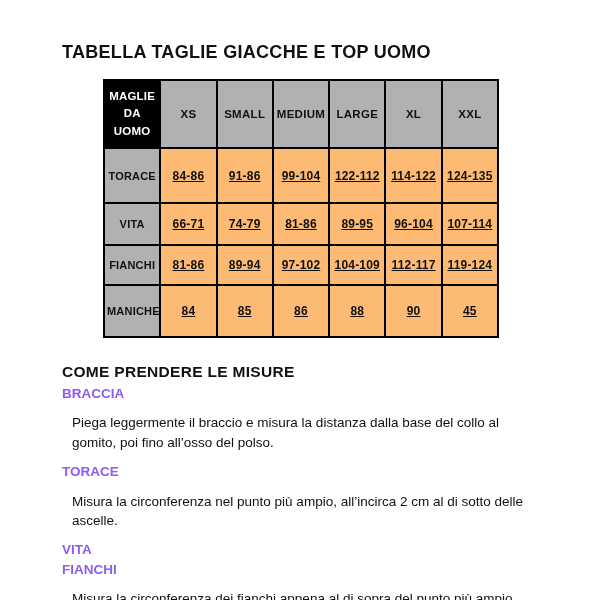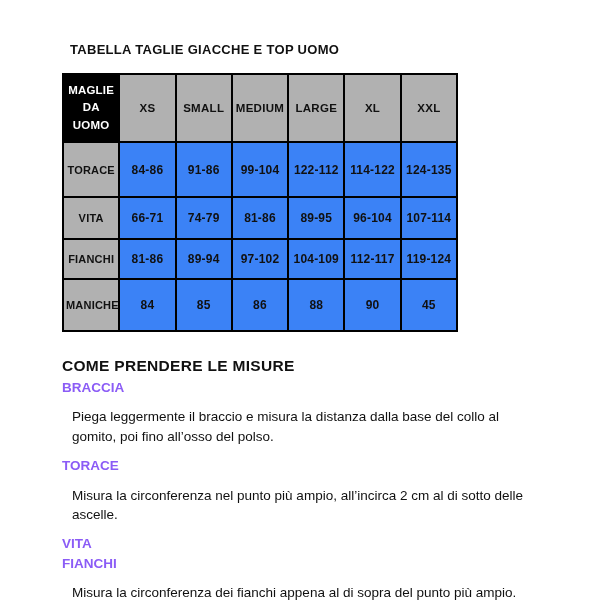--- a/index.html
+++ b/index.html
@@ -11,25 +11,25 @@
   }
   *{box-sizing:border-box;}
   html,body{margin:0;padding:0;}
   body{
     width:600px;height:600px;background:#ffffff;
     font-family:"Liberation Sans", sans-serif;color:var(--text);
     overflow:hidden;
   }
   .page{padding:42px 58px 0 62px;width:600px;}
   .page-title{
-    font-size:13px;font-weight:bold;letter-spacing:0.3px;
-    margin:0 0 16px 8px;color:#111;
+    font-size:18px;font-weight:bold;letter-spacing:0.3px;
+    margin:0 0 16px 0;color:#111;
   }
   table.size-table{
-    border-collapse:collapse;table-layout:fixed;width:396px;
+    border-collapse:collapse;table-layout:fixed;width:396px;margin-left:41px;
   }
   table.size-table th,table.size-table td{
     border:2px solid var(--border);
     text-align:center;vertical-align:middle;padding:2px;
   }
   tr.hdr{height:68px;}
   tr.r-torace{height:55px;}
   tr.r-vita{height:42px;}
   tr.r-fianchi{height:40px;}
   tr.r-maniche{height:52px;}
@@ -38,21 +38,21 @@
     font-size:11.5px;font-weight:bold;
     word-spacing:999px;line-height:1.5;letter-spacing:0.2px;
   }
   th.size-col{
     background:var(--cell-gray);font-size:11.5px;font-weight:bold;letter-spacing:0.3px;
   }
   th.row-label{
     background:var(--cell-gray);font-size:11px;font-weight:bold;letter-spacing:0.2px;
   }
   td.val{
-    background:#3b82f6;font-size:12px;font-weight:bold;letter-spacing:0.2px;
+    background:#fdba74;font-size:12px;font-weight:bold;letter-spacing:0.2px;text-decoration:underline;
   }
   .section-title{
     font-size:15.5px;font-weight:bold;letter-spacing:0.3px;
     margin:25px 0 3px 0;color:#111;
   }
   .instructions{width:482px;}
   .instr-heading{
     font-size:13.5px;font-weight:bold;line-height:19.4px;margin:0;color:#8b5cf6;
   }
   .instr-text{

